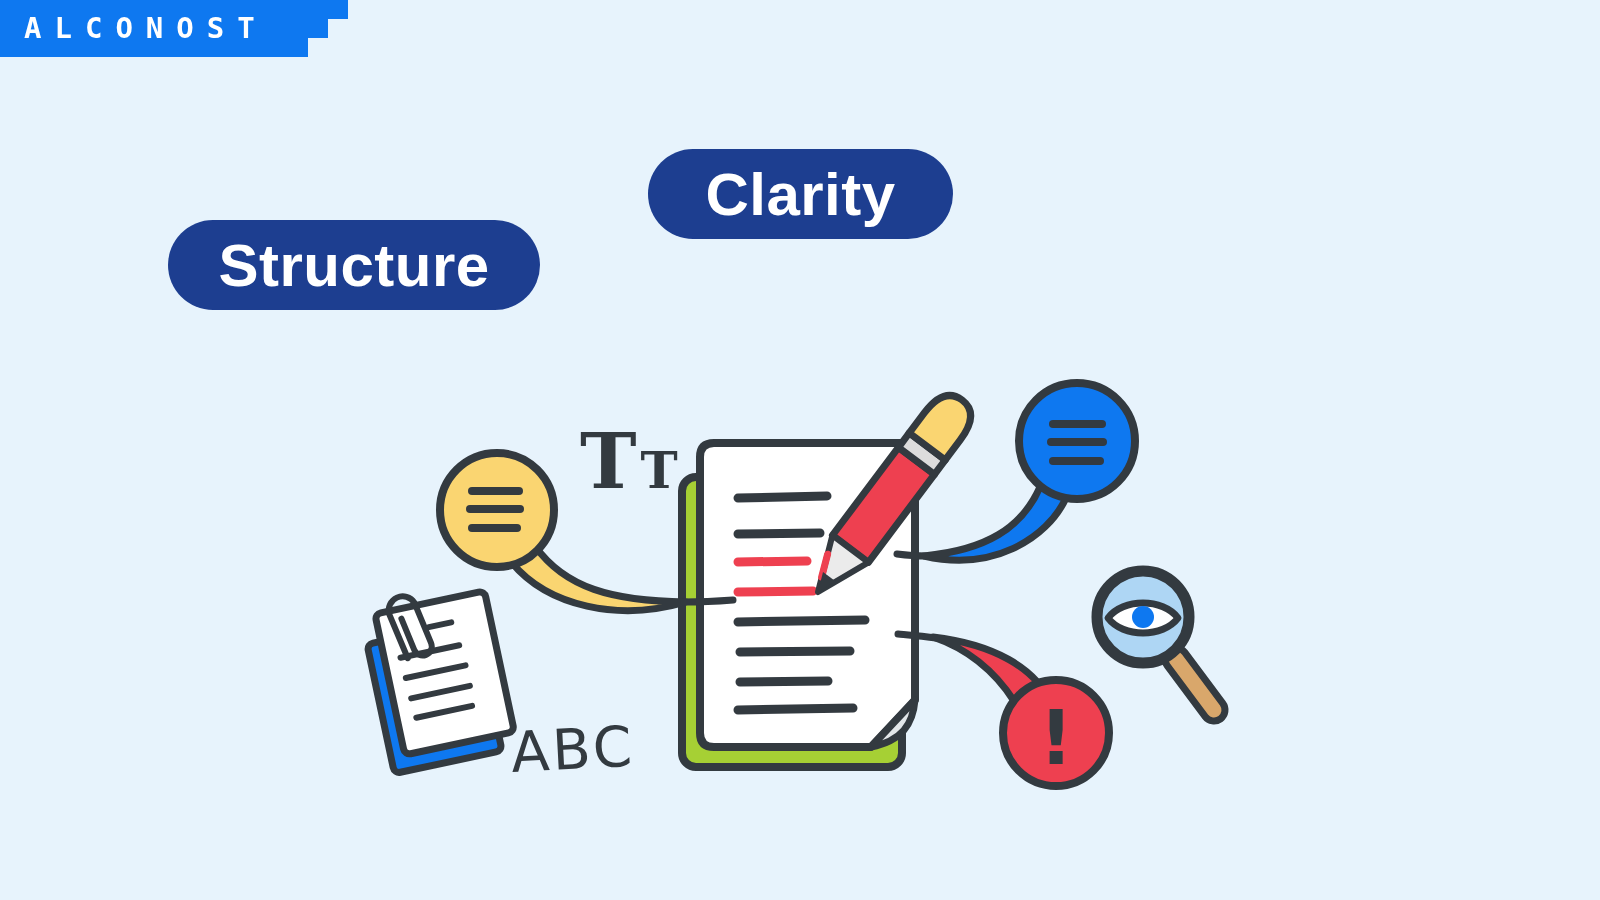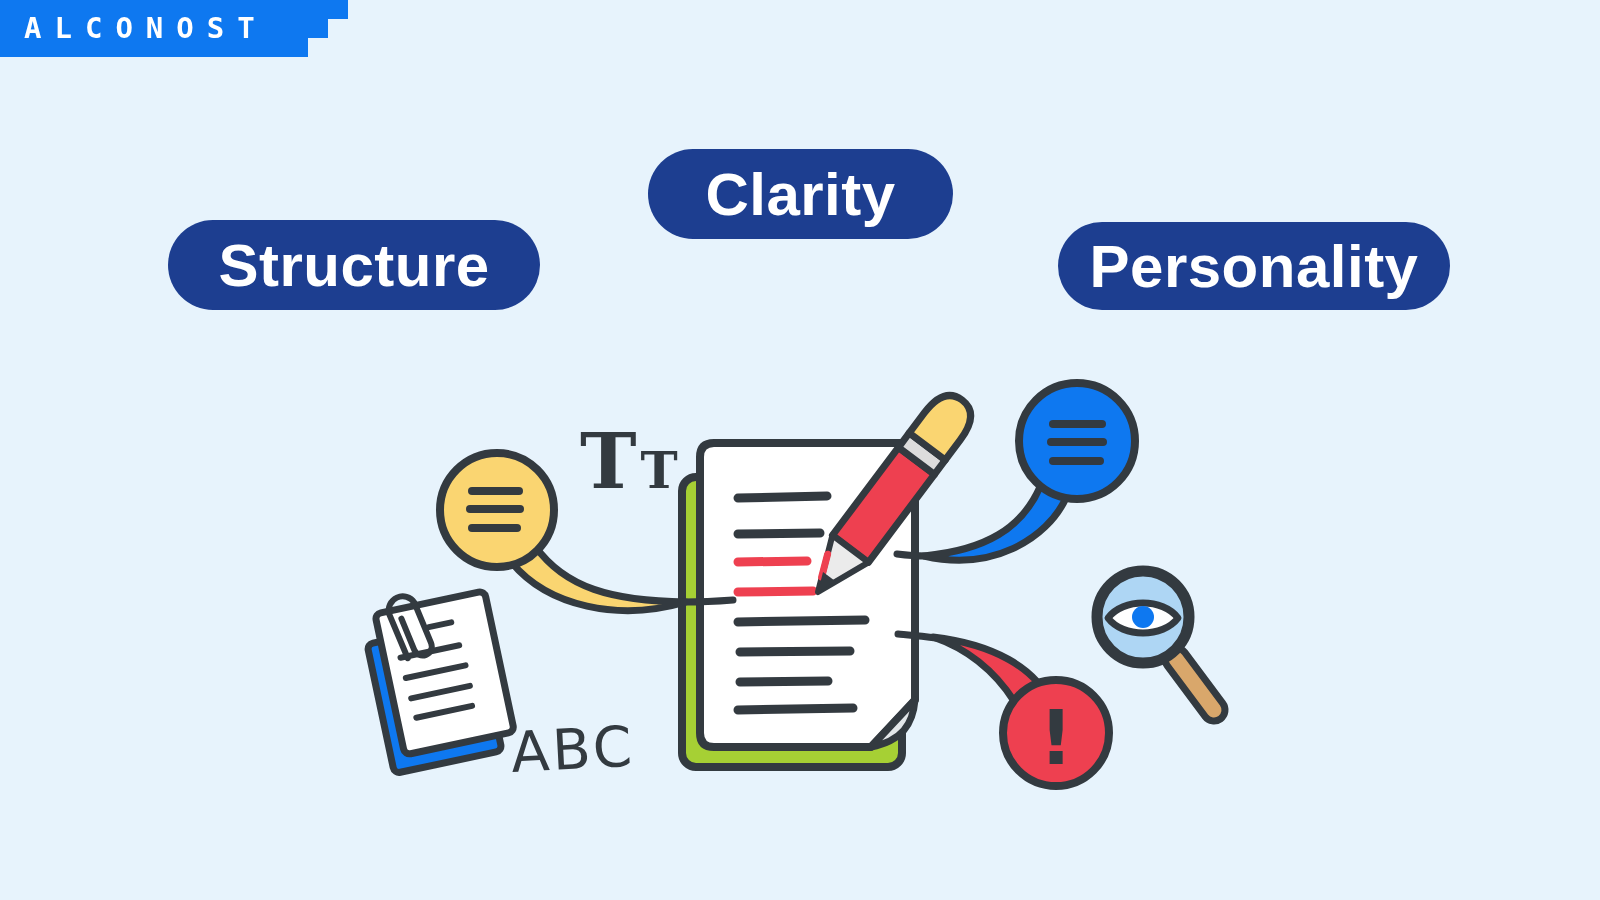--- a/index.html
+++ b/index.html
@@ -58,21 +58,20 @@
 
   <div class="logo">
     <div class="logo-bar"></div>
     <div class="logo-stepA"></div>
     <div class="logo-stepB"></div>
     <span class="logo-text">ALCONOST</span>
   </div>
 
   <div class="badge" id="badge-clarity">Clarity</div>
   <div class="badge" id="badge-structure">Structure</div>
-  <div class="badge" id="badge-personality">Personality</div>
 
   <svg class="art" viewBox="0 0 1600 900" width="1600" height="900">
 
     <g transform="rotate(-12 440 680)">
       <rect x="376" y="630" width="110" height="132" rx="6" class="f-blue s-ink" stroke-width="7"></rect>
       <rect x="390" y="602" width="112" height="144" rx="6" class="f-white s-ink" stroke-width="7"></rect>
       <path d="M 413,652 L 404,605 A 14,14 0 0 1 431,599 L 439,642 A 9,9 0 0 1 421,645 L 415,612" class="nofill s-ink" stroke-width="6"></path>
       <path d="M440,626 H463" class="ln-sm"></path>
       <path d="M406,650 H466" class="ln-sm"></path>
       <path d="M407,671 H468" class="ln-sm"></path>

